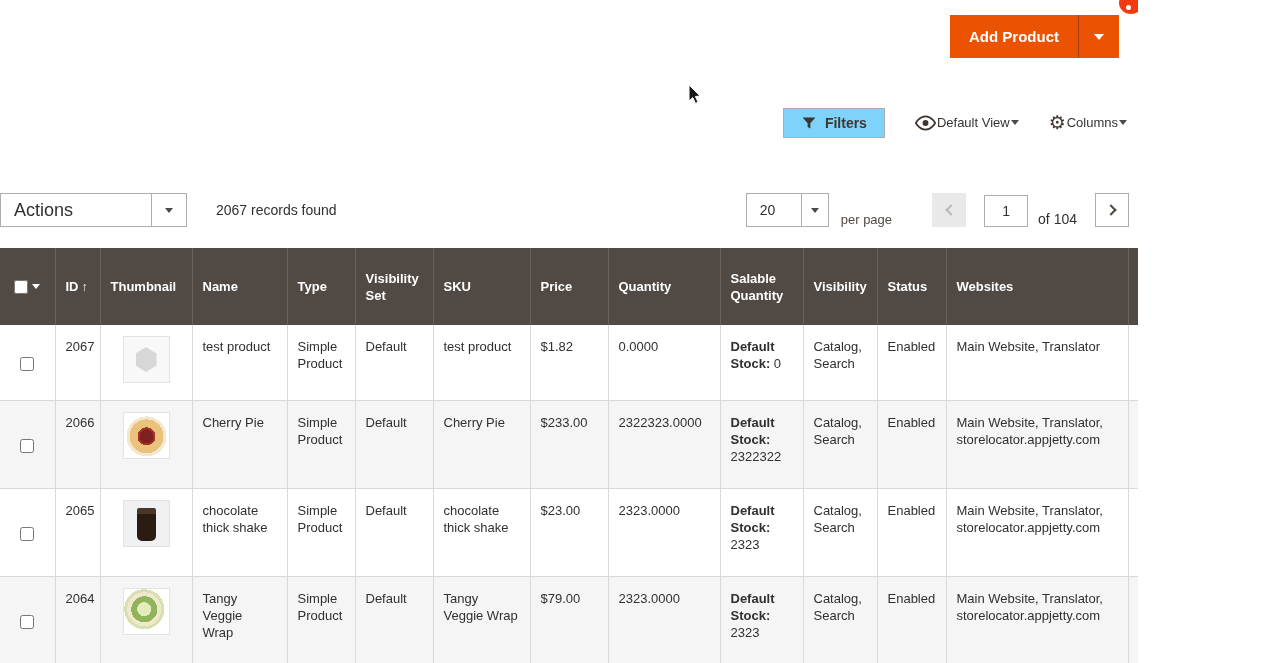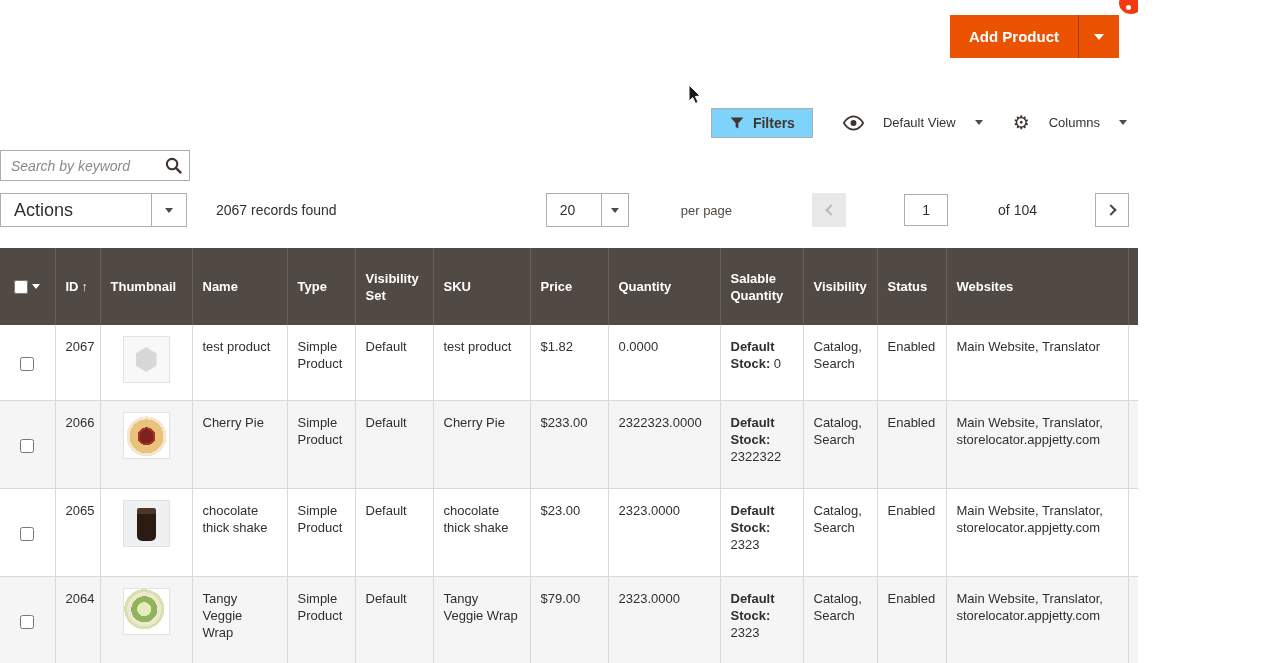--- a/index.html
+++ b/index.html
@@ -15,37 +15,37 @@
   .add-product .main { background:#eb5202; color:#fff; font-weight:700; font-size:15px; padding:0 19px; display:flex; align-items:center; }
   .add-product .toggle { background:#eb5202; border-left:1px solid rgba(0,0,0,.28); width:41px; display:flex; align-items:center; justify-content:center; }
 
   .caret { display:inline-block; width:0; height:0; border-left:4px solid transparent; border-right:4px solid transparent; border-top:5px solid #514943; }
   .caret.big { border-left-width:5px; border-right-width:5px; border-top-width:6px; }
   .caret.white { border-top-color:#fff; }
 
   
   .view-toolbar { position:absolute; top:106px; right:11px; display:flex; align-items:center; gap:30px; height:33px; }
   .filters-btn { display:flex; align-items:center; gap:8px; background:#7dd3fc; border:1px solid #adadad; padding:6px 17px; font-size:14px; font-weight:600; color:#41362f; cursor:pointer; }
-  .ctrl { display:flex; align-items:center; gap:19px; font-size:13px; color:#333; cursor:pointer; }
+  .ctrl { display:flex; align-items:center; gap:1px; font-size:13px; color:#333; cursor:pointer; }
   .gear-glyph { font-size:19px; color:#41362f; line-height:1; }
 
   
   .search-wrap { position:absolute; top:150px; left:0; width:190px; height:31px; }
   .search-wrap input { width:100%; height:100%; border:1px solid #adadad; padding:0 34px 0 10px; font-size:14px; font-family:inherit; color:#303030; }
   .search-wrap input::placeholder { font-style:italic; color:#8a8a8a; }
   .search-btn { position:absolute; right:2px; top:2px; width:30px; height:27px; background:transparent; border:none; cursor:pointer; display:flex; align-items:center; justify-content:center; }
 
   
   .actions-select { position:absolute; top:193px; left:0; width:187px; height:34px; border:1px solid #adadad; background:#fff; display:flex; align-items:center; cursor:pointer; }
   .actions-select .lbl { flex:1; padding-left:13px; font-size:18px; color:#303030; }
   .actions-select .tg { width:35px; height:100%; border-left:1px solid #adadad; display:flex; align-items:center; justify-content:center; }
 
   .records { position:absolute; top:202px; left:216px; font-size:14px; color:#303030; line-height:17px; }
 
-  .pagination { position:absolute; top:193px; right:9px; display:flex; align-items:center; height:34px;gap:40px; }
+  .pagination { position:absolute; top:193px; right:9px; display:flex; align-items:flex-end; height:34px; }
   .pp-select { width:83px; height:34px; border:1px solid #adadad; background:#fff; display:flex; align-items:center; cursor:pointer; }
   .pp-select .val { flex:1; padding-left:13px; font-size:14px; }
   .pp-select .tg { width:27px; height:100%; border-left:1px solid #adadad; display:flex; align-items:center; justify-content:center; }
   .pp-label { margin-left:12px; font-size:13px; color:#514943; }
   .pg-btn { width:34px; height:34px; display:flex; align-items:center; justify-content:center; cursor:pointer; }
   .pg-btn.prev { margin-left:40px; background:#e9e9e9; border:none; border-radius:1px; cursor:default; }
   .pg-btn.next { margin-left:16px; background:#fff; border:1px solid #adadad; }
   .chev { display:inline-block; width:8px; height:8px; border-left:2px solid #514943; border-bottom:2px solid #514943; }
   .chev.l { transform:rotate(45deg); margin-left:3px; border-color:#b9b9b9; }
   .chev.r { transform:rotate(-135deg); margin-right:3px; }
@@ -112,29 +112,20 @@
       <span>Default View</span>
       <span class="caret"></span>
     </div>
     <div class="ctrl">
       <span class="gear-glyph">⚙</span>
       <span>Columns</span>
       <span class="caret"></span>
     </div>
   </div>
 
-  <div class="search-wrap">
-    <input type="text" placeholder="Search by keyword" style="">
-    <button class="search-btn">
-      <svg width="19" height="19" viewBox="0 0 20 20">
-        <circle cx="8.5" cy="8.5" r="5.5" fill="none" stroke="#41362f" stroke-width="2.2"></circle>
-        <line x1="12.8" y1="12.8" x2="18" y2="18" stroke="#41362f" stroke-width="2.6"></line>
-      </svg>
-    </button>
-  </div>
 
   <div class="actions-select">
     <span class="lbl">Actions</span>
     <span class="tg">
         <span class="caret"></span>
       </span>
   </div>
 
   <div class="records">2067 records found</div>
 

